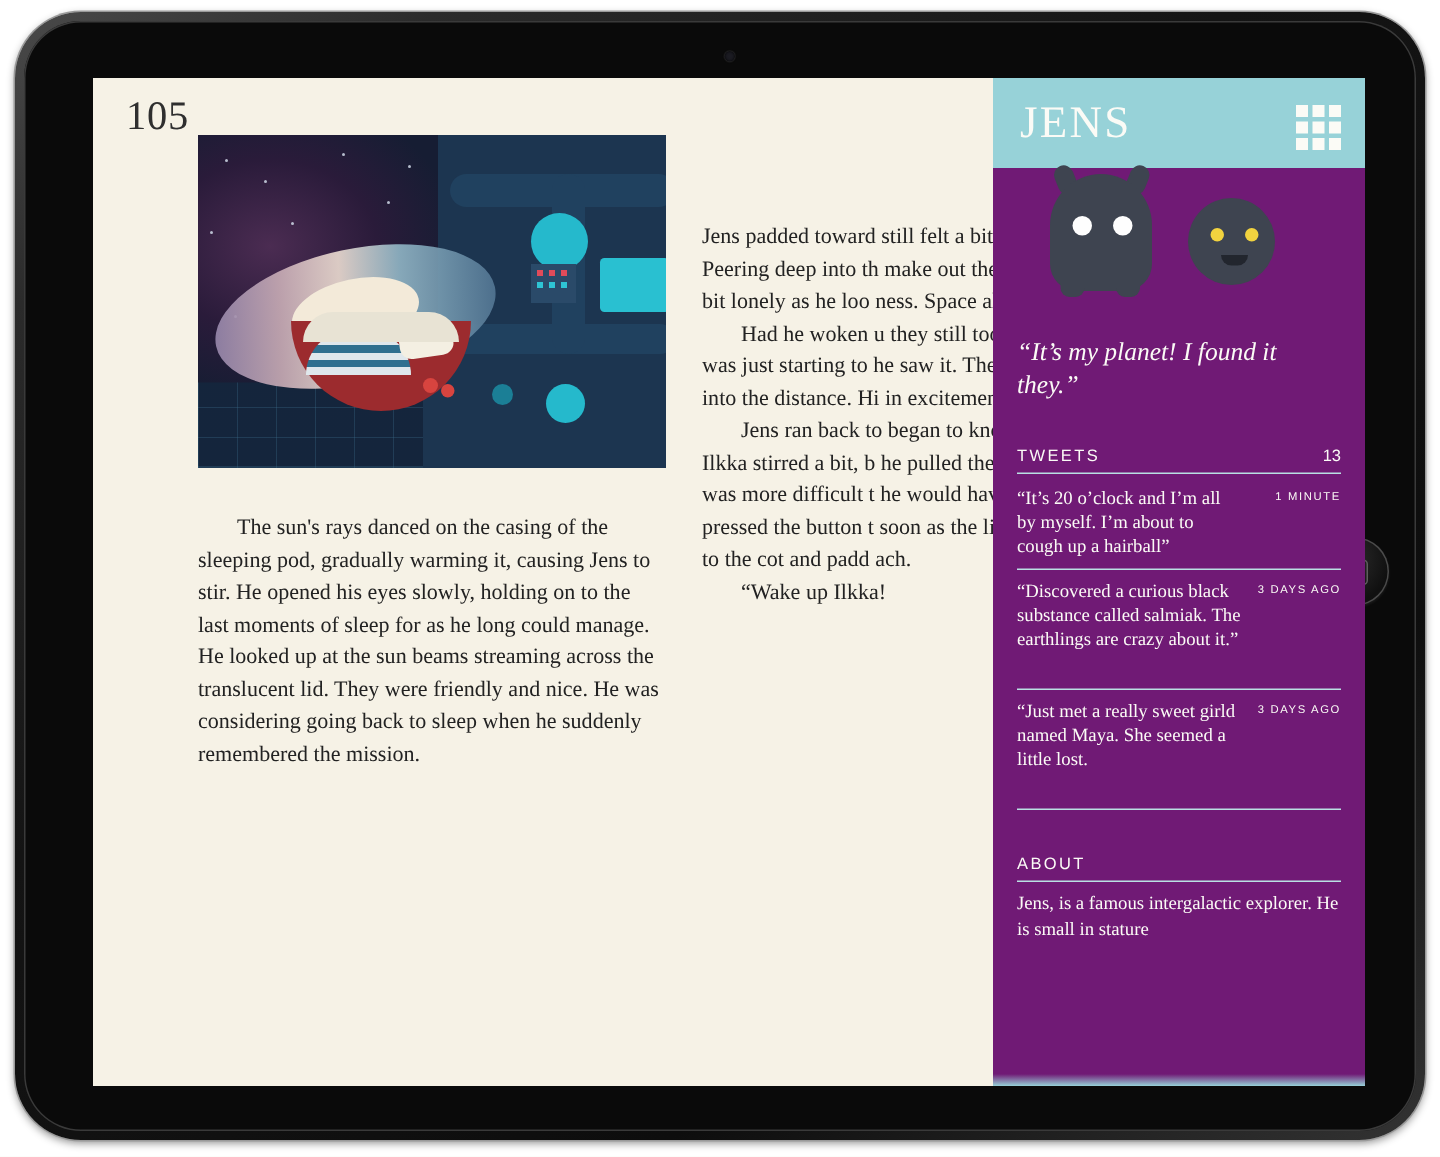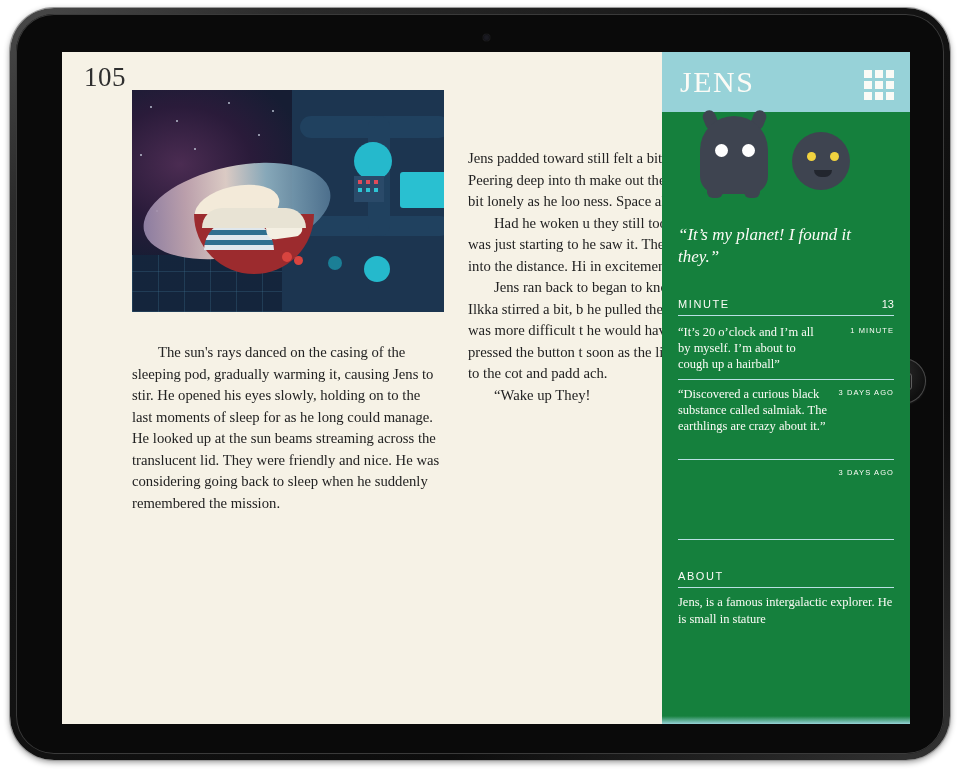--- a/index.html
+++ b/index.html
@@ -260,21 +260,21 @@
     width: 250px;
   }
 
   
   .panel {
     position: absolute;
     right: 0;
     top: 0;
     width: 248px;
     height: 672px;
-    background: #15803d;
+    background: #701a75;
     overflow: hidden;
   }
   .panel-header {
     position: absolute;
     left: 0; top: 0;
     width: 248px; height: 60px;
     background: #97d2d8;
   }
   .panel-title {
     position: absolute;
@@ -483,21 +483,21 @@
             </div>
 
             <div class="col col-left">
               <p>The sun's rays danced on the casing of the sleeping pod, gradually warming it, causing Jens to stir.  He opened his eyes slowly, holding on to the last moments of sleep for as he long could manage.  He looked up at the sun beams streaming across the translucent lid.  They were friendly and nice.  He was considering going back to sleep when he suddenly remembered the mission.</p>
             </div>
 
             <div class="col col-right">
               <p class="noindent">Jens padded toward still felt a bit unstea Peering deep into th make out the planet a bit lonely as he loo ness.  Space always</p>
               <p>Had he woken u they still too far awa was just starting to he saw it. There was into the distance. Hi in excitement.  Coul</p>
               <p>Jens ran back to began to knock on th Ilkka stirred a bit, b he pulled the covers was more difficult t he would have to be pressed the button t soon as the lid slid o to the cot and padd ach.</p>
-              <p>“Wake up They!</p>
+              <p>“Wake up Ilkka!</p>
             </div>
           </div>
 
           <div class="panel">
 
             <div class="panel-header">
               <div class="panel-title">JENS</div>
               <div class="grid-icon">
                 <i></i>
                   <i></i>
@@ -523,35 +523,36 @@
               <div class="monster-small"></div>
               <div class="ms-eye-l"></div>
               <div class="ms-eye-r"></div>
               <div class="ms-mouth"></div>
             </div>
 
             <div class="quote">“It’s my planet! I found it they.”</div>
 
             <div class="section-head" id="tweets-head">
               <span class="count">13</span>
-              <span>MINUTE</span>
+              <span>TWEETS</span>
             </div>
 
             <div class="tweet" id="tweet-0">
               <span class="tweet-time">1 MINUTE</span>
               <span class="tweet-text">“It’s 20 o’clock and I’m all by myself. I’m about to cough up a hairball”</span>
             </div>
 
             <div class="tweet" id="tweet-1">
               <span class="tweet-time">3 DAYS AGO</span>
               <span class="tweet-text">“Discovered a curious black substance called salmiak. The earthlings are crazy about it.”</span>
             </div>
 
             <div class="tweet" id="tweet-2">
               <span class="tweet-time">3 DAYS AGO</span>
+              <span class="tweet-text">“Just met a really sweet girld named Maya.  She seemed a little lost.</span>
             </div>
 
             <div class="section-head" id="about-head">
               <span>ABOUT</span>
             </div>
 
             <div class="about-text">Jens, is a famous intergalactic explorer. He is small in stature</div>
 
             <div class="panel-fade"></div>
           </div>

